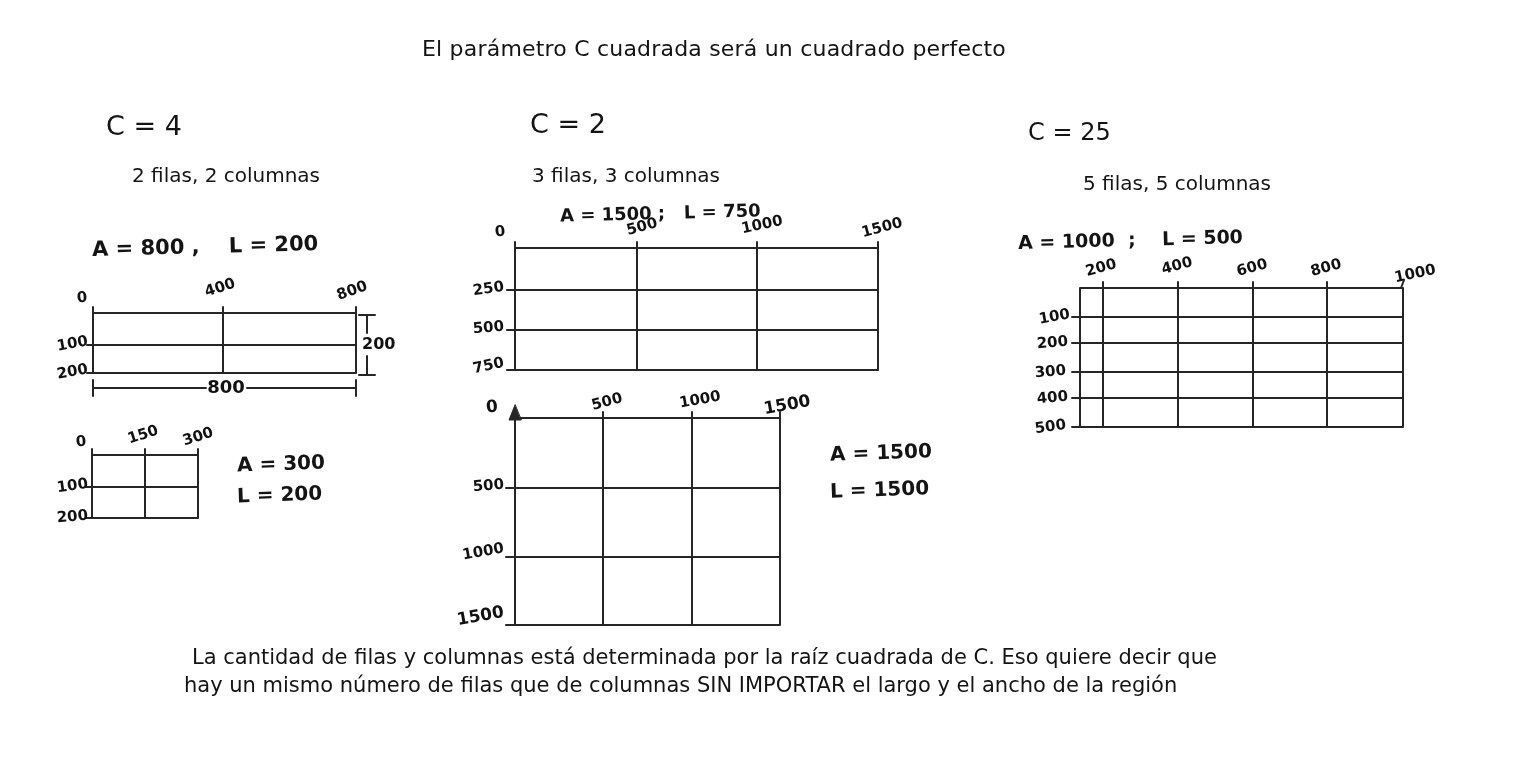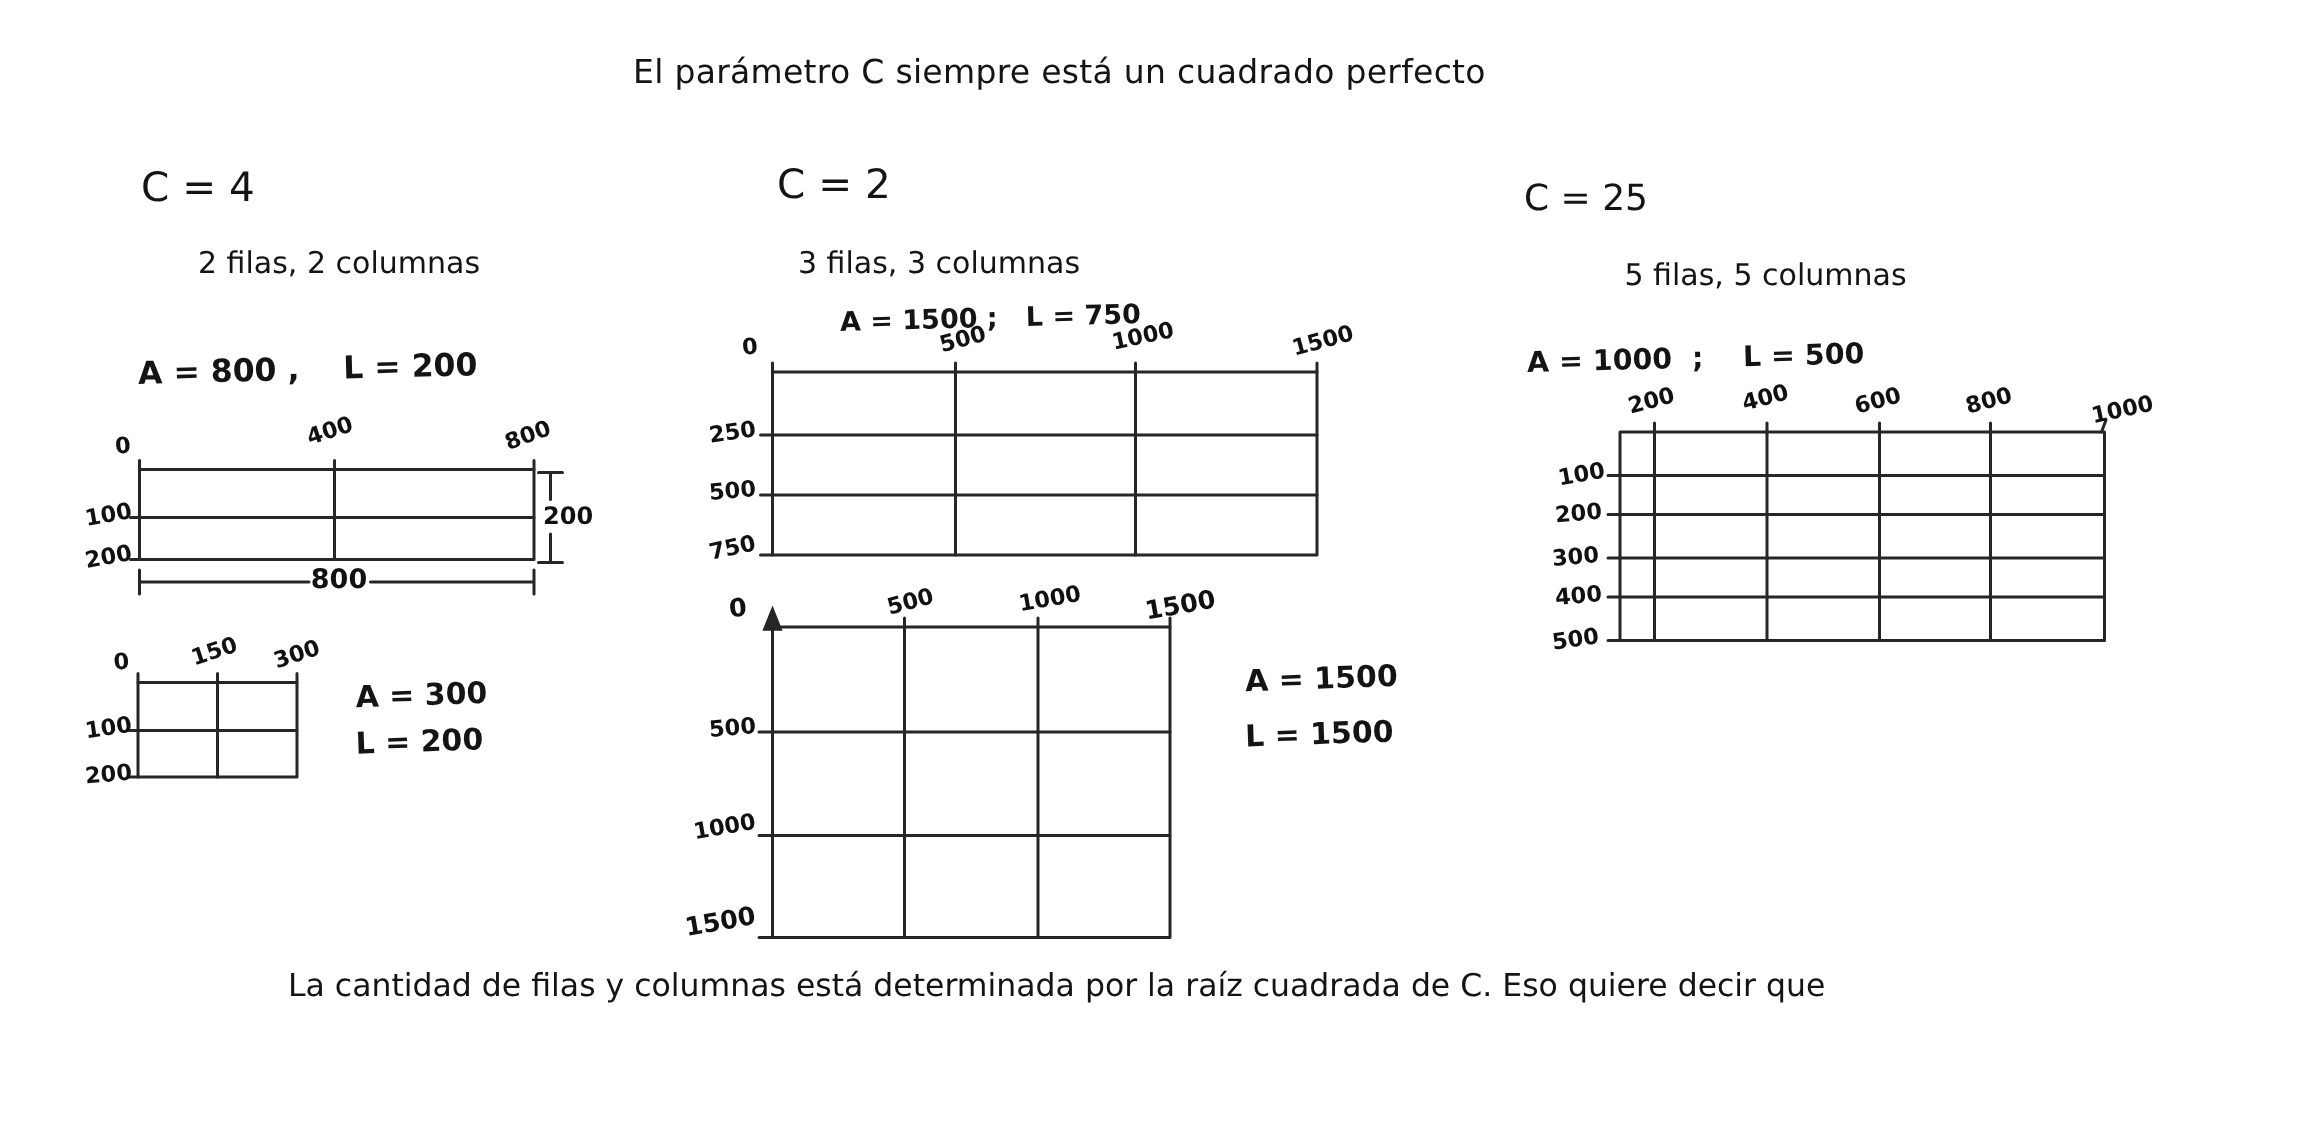--- a/index.html
+++ b/index.html
@@ -1,21 +1,21 @@
 <!DOCTYPE html>
 <html><head>
 <meta charset="utf-8">
 <style>
   html,body{margin:0;padding:0;background:#ffffff;}
   body{width:1532px;height:757px;overflow:hidden;
        font-family:"DejaVu Sans",sans-serif;color:#141414;}
   .canvas{position:relative;width:1532px;height:757px;background:#fff;}
 
   .title{position:absolute;font-size:22px;letter-spacing:.2px;white-space:nowrap;}
-  .heading{position:absolute;font-size:27px;white-space:nowrap;}
+  .heading{position:absolute;font-size:27px;white-space:nowrap;margin-left:12px;}
   .subheading{position:absolute;font-size:20px;white-space:nowrap;}
   .param{position:absolute;font-weight:700;font-size:21px;white-space:pre;
          transform:rotate(-1.5deg);}
   .footer-line{position:absolute;font-size:21px;white-space:nowrap;text-align:center;}
 
   .grid{position:absolute;}
   .grid svg{position:absolute;left:0;top:0;overflow:visible;}
   .grid svg *{stroke:#262626;stroke-width:2;stroke-linecap:round;fill:none;}
   .grid svg .outer{stroke-width:2.4;}
   .grid svg .arrowhead{fill:#262626;stroke-width:1;}
@@ -27,21 +27,21 @@
   .tk.dim{font-size:16px;}
   .tk.dimw{transform:translateX(-50%);font-size:18px;}
   .side{position:absolute;font-weight:700;font-size:20px;white-space:pre;
         transform:rotate(-2deg);}
 </style>
 </head>
 <body>
 
 <div class="canvas">
 
-  <div class="title" style="left:422px;top:36px">El parámetro C siempre está un cuadrado perfecto</div>
+  <div class="title" style="left:422px;top:36px">El parámetro C cuadrada será un cuadrado perfecto</div>
 
   <div class="heading" style="left:94px;top:110px">C = 4</div>
   <div class="subheading" style="left:132px;top:163px">2 filas, 2 columnas</div>
   <div class="param" style="left:92px;top:234px">A = 800 ,    L = 200</div>
 
   <div class="grid" style="left:60px;top:278px;width:345px;height:140px">
     <svg width="345" height="140">
       <g class="outer">
         <path d="M33,35 H296 M33,95 H296 M33,35 V95 M296,35 V95"></path>
       </g>
@@ -161,14 +161,15 @@
     <div class="tk top" style="left:358px;top:10px;--r:-15deg">800</div>
     <div class="tk top" style="left:447px;top:16px;--r:-12deg">1000</div>
     <div class="tk left" style="left:102px;top:59px;--r:-10deg">100</div>
     <div class="tk left" style="left:100px;top:85px;--r:-5deg">200</div>
     <div class="tk left" style="left:98px;top:114px;--r:-5deg">300</div>
     <div class="tk left" style="left:100px;top:140px;--r:-5deg">400</div>
     <div class="tk left" style="left:98px;top:169px;--r:-8deg">500</div>
   </div>
 
   <div class="footer-line" style="left:192px;top:645px">La cantidad de filas y columnas está determinada por la raíz cuadrada de C. Eso quiere decir que</div>
+  <div class="footer-line" style="left:184px;top:673px">hay un mismo número de filas que de columnas SIN IMPORTAR el largo y el ancho de la región</div>
 
 </div>
 
 </body></html>

